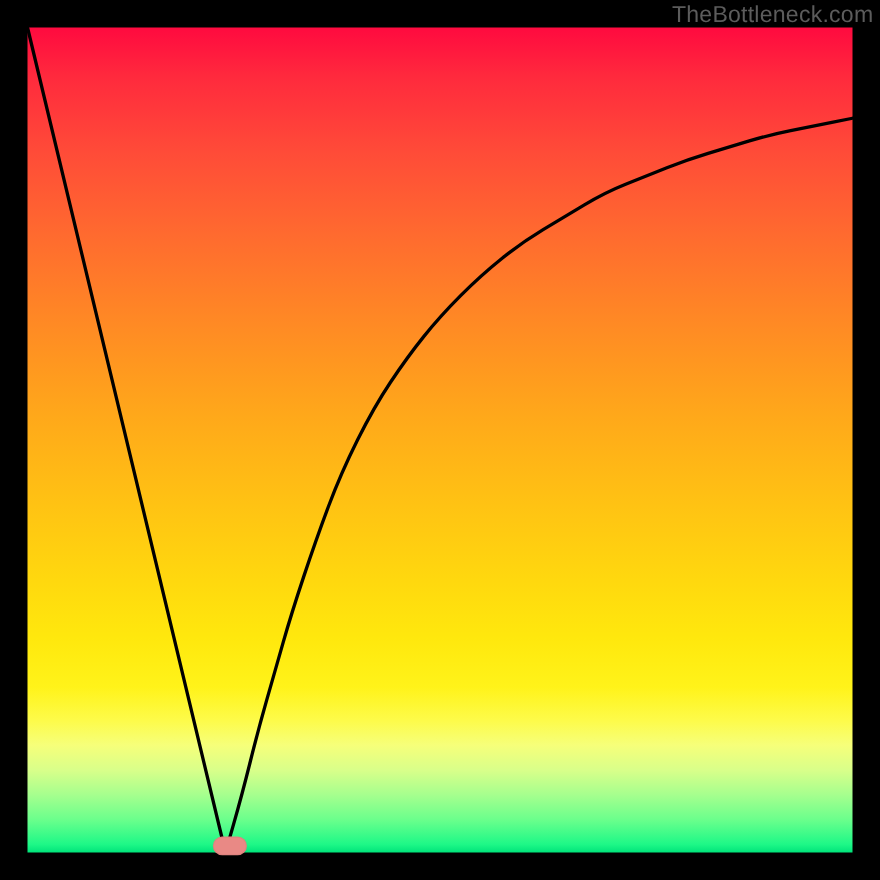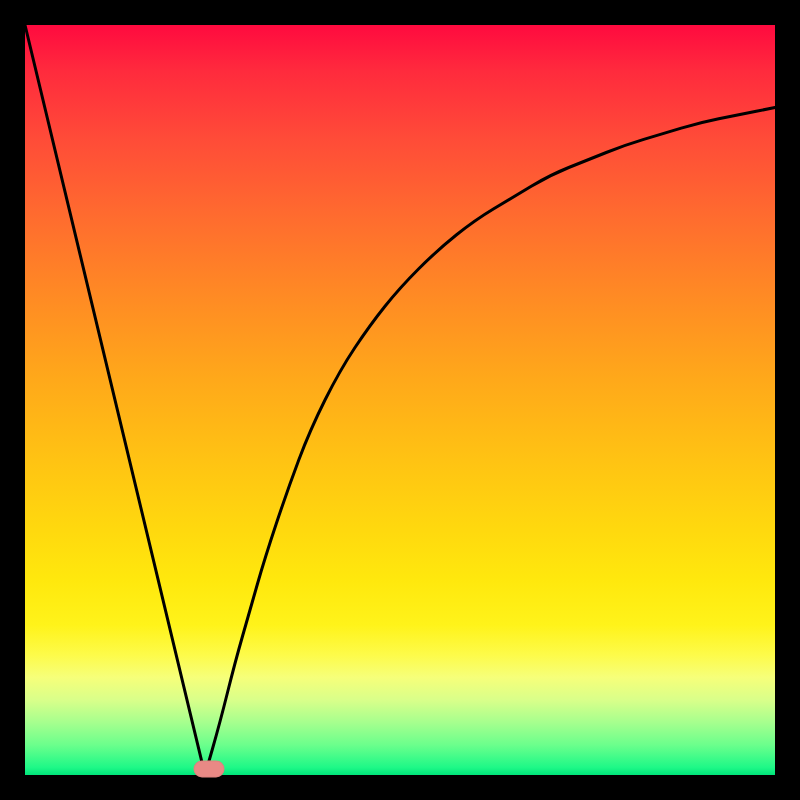--- a/index.html
+++ b/index.html
@@ -75,13 +75,14 @@
 <body>
 
 <div class="frame">
   <div class="plot">
     <svg viewBox="0 0 750 750" preserveAspectRatio="none">
       <path id="seg-left" d="M0.00 0.00 L180.00 750.00" fill="none" stroke="#000" stroke-width="3" stroke-linecap="round"></path>
       <path id="seg-right" d="M 180.00 750.00 Q 180.00 750.00 187.50 723.75 Q 195.00 697.50 202.50 667.50 Q 210.00 637.50 217.50 611.25 Q 225.00 585.00 232.50 558.75 Q 240.00 532.50 251.25 498.75 Q 262.50 465.00 273.75 435.00 Q 285.00 405.00 300.00 375.00 Q 315.00 345.00 330.00 322.50 Q 345.00 300.00 360.00 281.25 Q 375.00 262.50 393.75 243.75 Q 412.50 225.00 431.25 210.00 Q 450.00 195.00 468.75 183.75 Q 487.50 172.50 506.25 161.25 Q 525.00 150.00 543.75 142.50 Q 562.50 135.00 581.25 127.50 Q 600.00 120.00 618.75 114.38 Q 637.50 108.75 656.25 103.13 Q 675.00 97.50 693.75 93.75 Q 712.50 90.00 731.25 86.25 T 750.00 82.50" fill="none" stroke="#000" stroke-width="3" stroke-linecap="round"></path>
     </svg>
     <div class="marker" id="marker" style="left: 183.75px; top: 744px; background: rgb(233, 137, 133);"></div>
   </div>
+  <div class="watermark">TheBottleneck.com</div>
 </div>
 
 </body></html>

